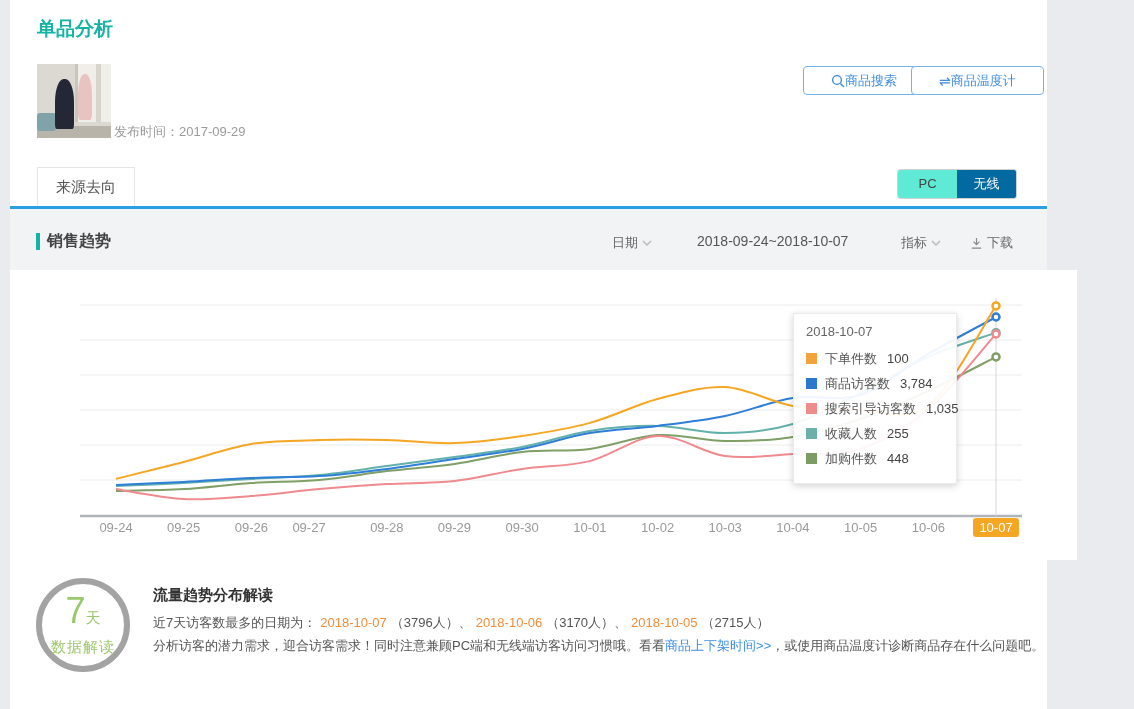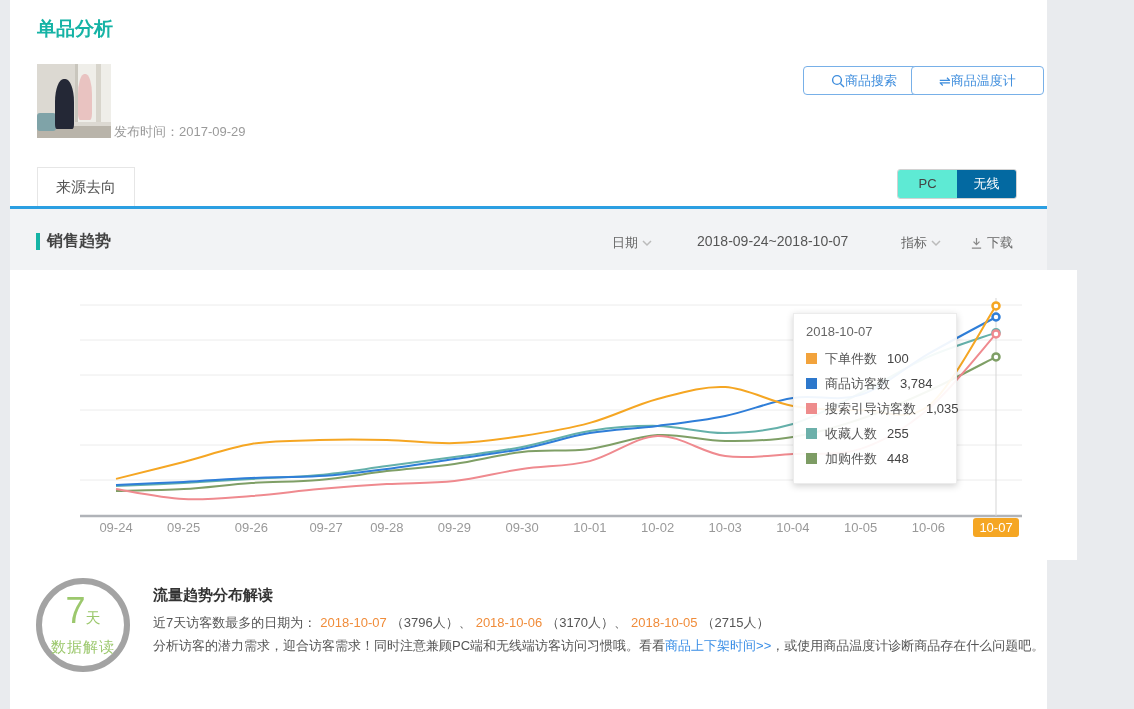--- a/index.html
+++ b/index.html
@@ -145,21 +145,21 @@
         <circle cx="956" cy="63.93700000000001" r="3.5" fill="#fff" stroke="#ef8a8f" stroke-width="2.5"></circle>
         <path d="M76.0,215.0C87.3,214.5 121.1,213.1 143.7,211.9C166.3,210.8 188.8,209.0 211.4,208.0C233.9,207.0 256.5,207.6 279.1,206.1C301.6,204.6 324.2,201.8 346.8,198.9C369.3,196.1 391.9,192.3 414.5,188.9C437.0,185.6 459.6,183.3 482.2,178.9C504.7,174.6 527.3,166.9 549.8,163.1C572.4,159.3 595.0,158.8 617.5,155.9C640.1,153.1 662.7,150.6 685.2,146.0C707.8,141.3 730.4,131.5 752.9,128.0C775.5,124.4 798.1,132.3 820.6,124.9C843.2,117.6 865.7,96.9 888.3,83.9C910.9,70.9 944.7,53.2 956.0,47.0" fill="none" stroke="#2f7ed8" stroke-width="2"></path>
         <circle cx="956" cy="47.010999999999996" r="3.5" fill="#fff" stroke="#2f7ed8" stroke-width="2.5"></circle>
         <path d="M76.0,208.9C87.3,206.1 121.1,197.8 143.7,192.0C166.3,186.1 188.8,177.6 211.4,174.0C233.9,170.3 256.5,170.7 279.1,170.1C301.6,169.4 324.2,169.5 346.8,170.1C369.3,170.6 391.9,173.8 414.5,173.1C437.0,172.4 459.6,169.3 482.2,165.9C504.7,162.6 527.3,159.1 549.8,152.9C572.4,146.8 595.0,135.0 617.5,129.0C640.1,123.1 662.7,115.9 685.2,117.1C707.8,118.3 730.4,132.1 752.9,136.0C775.5,139.8 798.1,140.1 820.6,140.1C843.2,140.1 865.7,153.3 888.3,136.0C910.9,118.6 944.7,52.6 956.0,35.9" fill="none" stroke="#f5a623" stroke-width="2"></path>
         <circle cx="956" cy="35.94400000000002" r="3.5" fill="#fff" stroke="#f5a623" stroke-width="2.5"></circle>
       </svg>
     <div id="axis-labels">
         <div class="axis-label" style="left: 47px;">09-24</div>
         <div class="axis-label" style="left: 114.692px;">09-25</div>
         <div class="axis-label" style="left: 182.385px;">09-26</div>
-        <div class="axis-label" style="left: 257px; text-align: center;">09-27</div>
+        <div class="axis-label" style="left: 240px; text-align: center;">09-27</div>
         <div class="axis-label" style="left: 317.769px;">09-28</div>
         <div class="axis-label" style="left: 385.462px;">09-29</div>
         <div class="axis-label" style="left: 453.154px;">09-30</div>
         <div class="axis-label" style="left: 520.846px;">10-01</div>
         <div class="axis-label" style="left: 588.538px;">10-02</div>
         <div class="axis-label" style="left: 656.231px;">10-03</div>
         <div class="axis-label" style="left: 723.923px;">10-04</div>
         <div class="axis-label" style="left: 791.615px;">10-05</div>
         <div class="axis-label" style="left: 859.308px;">10-06</div>
         <div class="axis-label" style="left: 927px;"><span class="hl">10-07</span></div>

